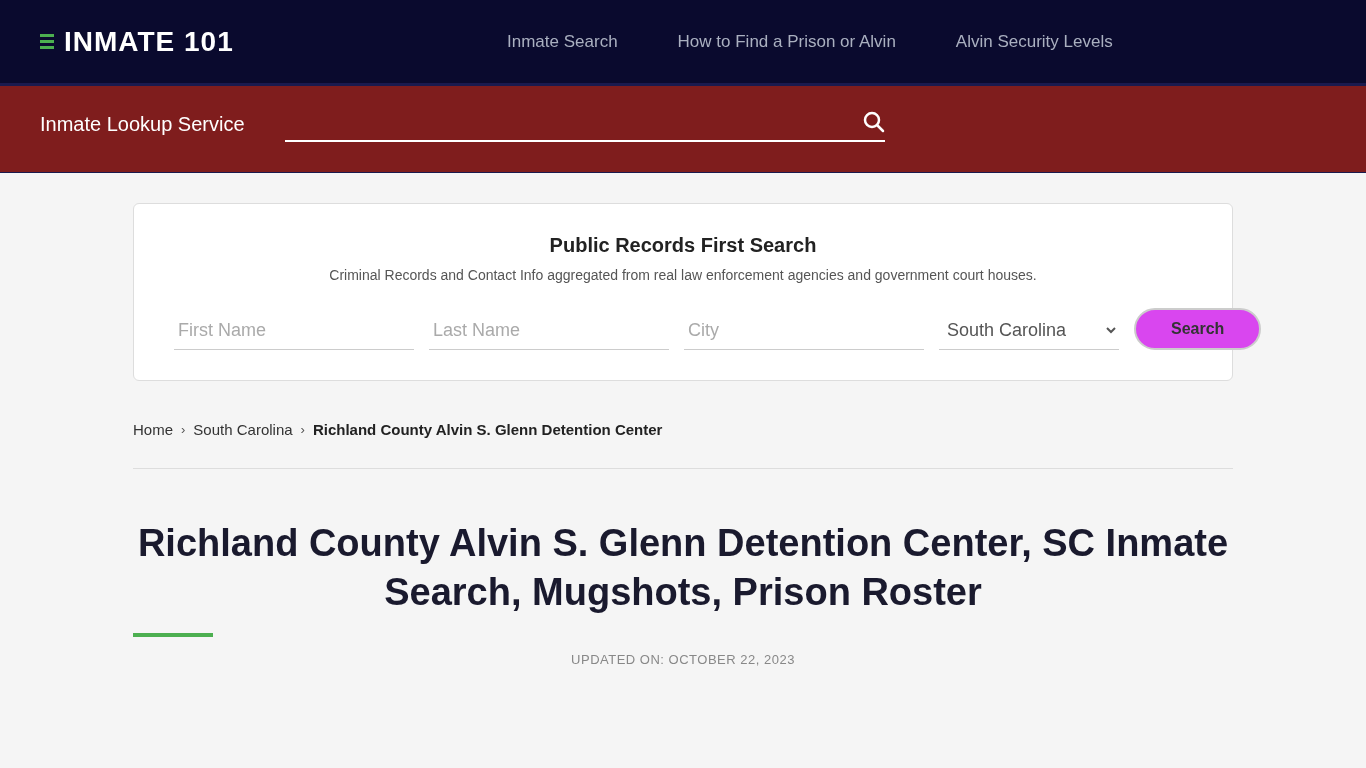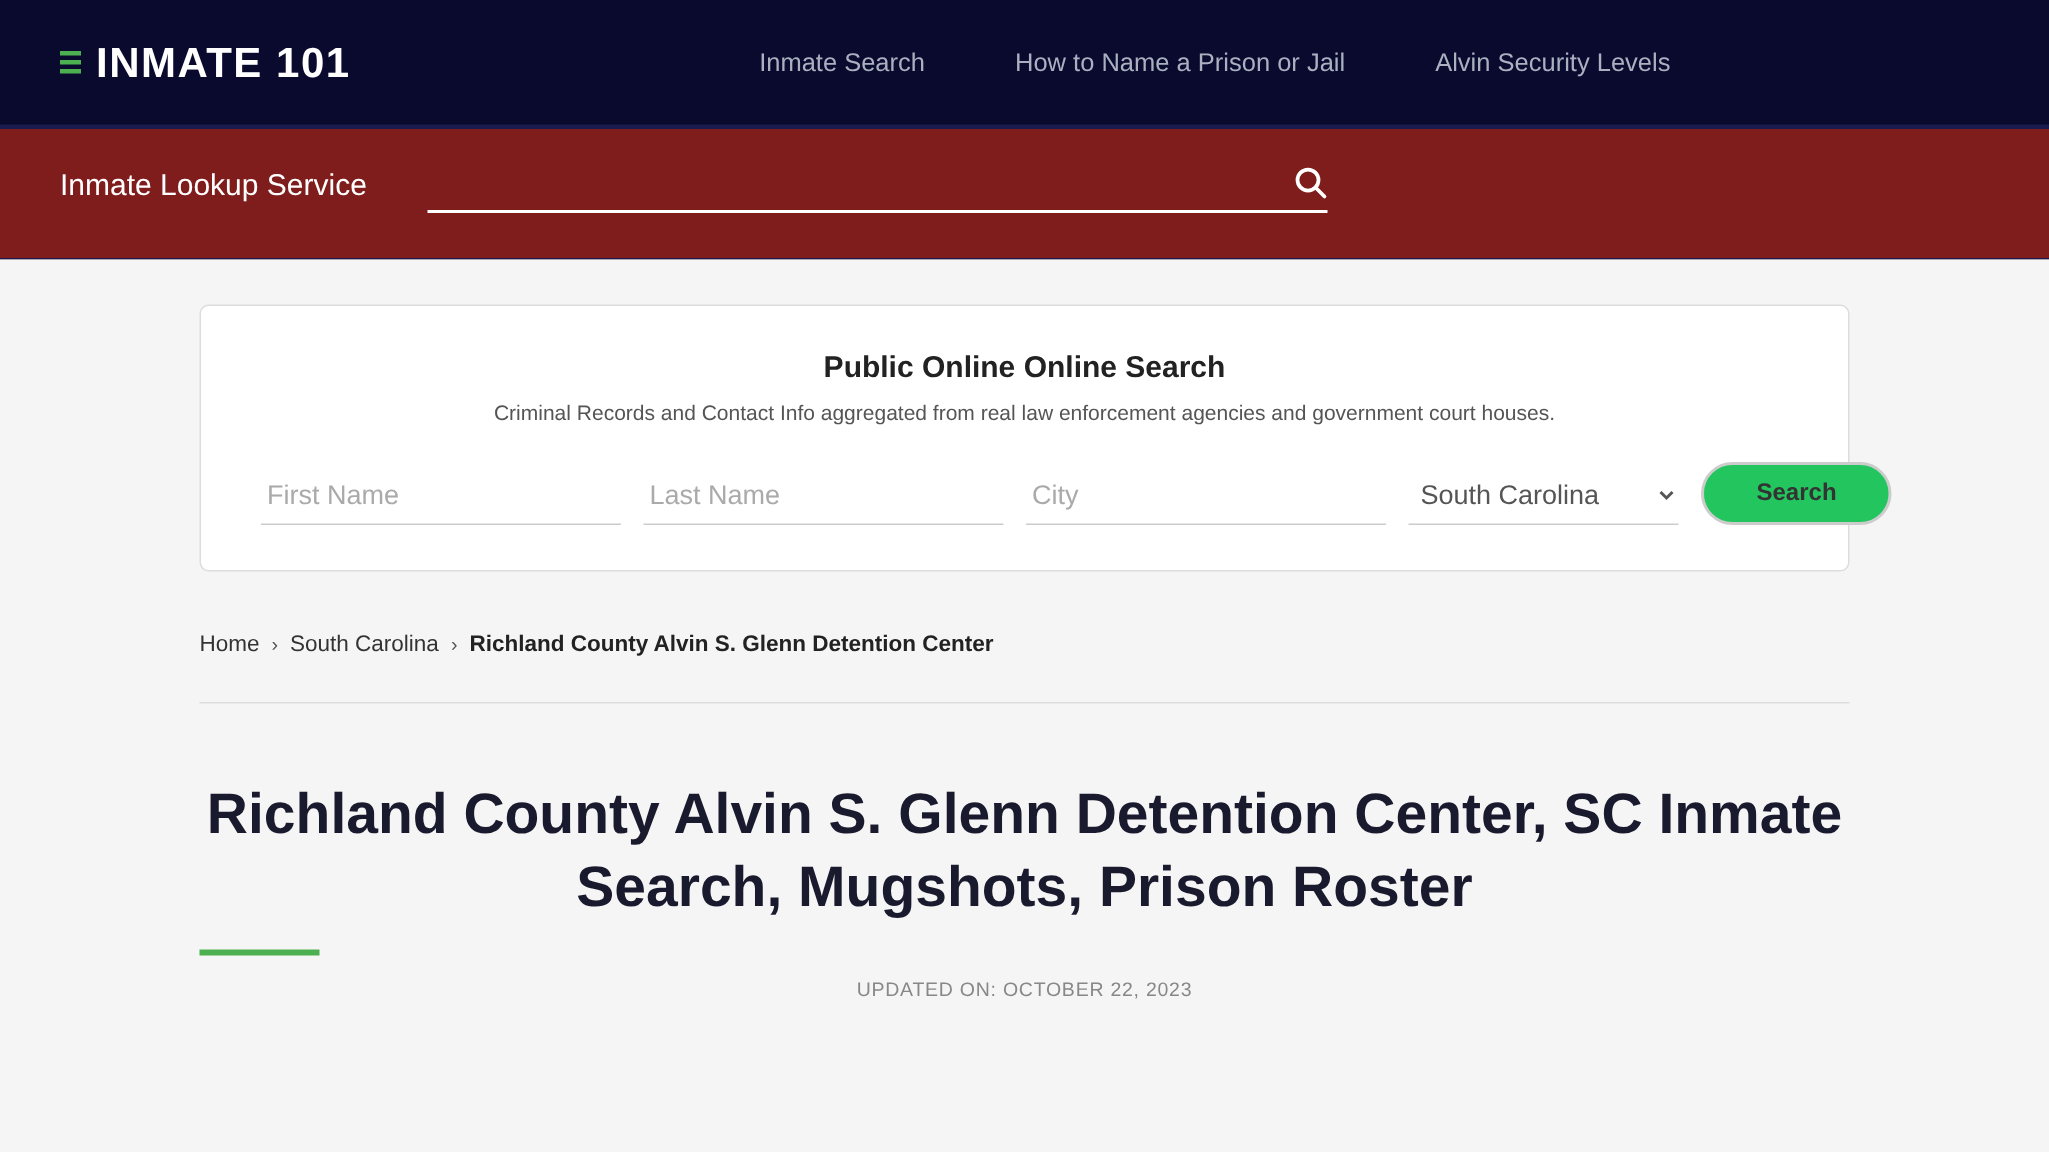--- a/index.html
+++ b/index.html
@@ -141,21 +141,21 @@
       font-size: 18px;
       outline: none;
       background: transparent;
       color: #333;
     }
     .form-field input::placeholder { color: #aaa; }
     .form-field select { color: #555; cursor: pointer; }
     .state-field { flex: 0 0 180px; }
     .city-field { flex: 0 0 160px; }
     .search-btn {
-      background: #22c55e;
+      background: #d946ef;
       color: #333;
       border: 2px solid #ccc;
       border-radius: 30px;
       padding: 10px 35px;
       font-size: 16px;
       font-weight: 600;
       cursor: pointer;
       white-space: nowrap;
       transition: background 0.2s;
     }
@@ -228,21 +228,21 @@
       <span></span>
       <span></span>
     </div>
     <span class="logo-text">INMATE 101</span>
   </a>
   <ul class="nav-links">
     <li>
       <a href="#">Inmate Search</a>
     </li>
     <li>
-      <a href="#">How to Name a Prison or Jail</a>
+      <a href="#">How to Find a Prison or Alvin</a>
     </li>
     <li>
       <a href="#">Alvin Security Levels</a>
     </li>
   </ul>
 </nav>
 
 <div class="search-bar-section">
   <span class="search-service-label">Inmate Lookup Service</span>
   <div class="search-input-wrap">
@@ -252,21 +252,21 @@
         <circle cx="11" cy="11" r="7"></circle>
         <line x1="16.5" y1="16.5" x2="22" y2="22"></line>
       </svg>
     </button>
   </div>
 </div>
 
 <div class="main-content">
 
   <div class="public-records-box">
-    <h2 class="public-records-title">Public Online Online Search</h2>
+    <h2 class="public-records-title">Public Records First Search</h2>
     <p class="public-records-subtitle">Criminal Records and Contact Info aggregated from real law enforcement agencies and government court houses.</p>
     <div class="search-form">
       <div class="form-field">
         <input type="text" placeholder="First Name" style="">
       </div>
       <div class="form-field">
         <input type="text" placeholder="Last Name" style="">
       </div>
       <div class="form-field city-field">
         <input type="text" placeholder="City" style="">

